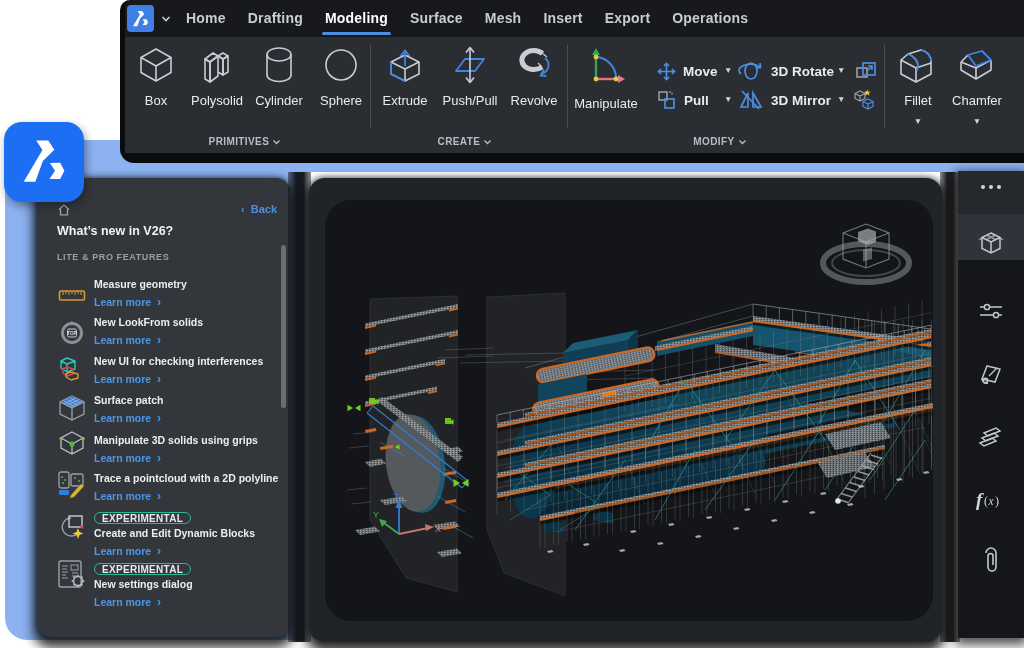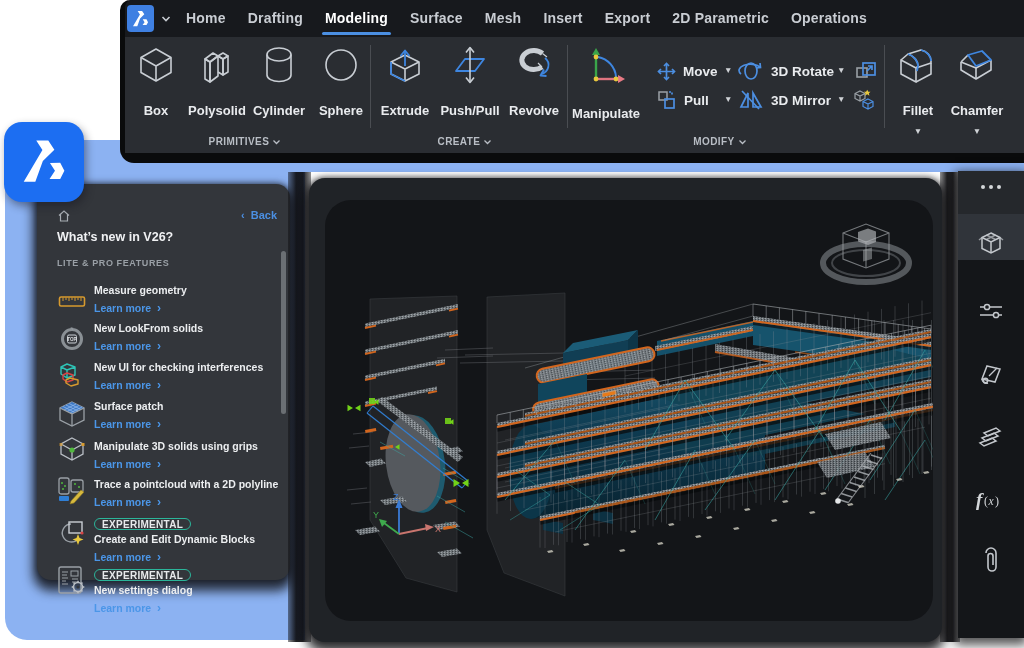--- a/index.html
+++ b/index.html
@@ -12,29 +12,29 @@
 .rlogo{width:27px;height:27px;background:#3f80e2;border-radius:4px;margin-left:2px;position:relative}
 .rlogo svg{position:absolute;left:5px;top:5px;width:17px;height:17px}
 .rchev{margin:0 0 0 6px;display:flex;align-items:center;height:37px}
 .tab{color:#c9cdd3;font-size:14px;font-weight:bold;letter-spacing:0.2px;padding:0 11px;height:37px;line-height:36px;position:relative}
 .tab.act{color:#fff}
 .tab.act span{position:relative}
 .tab.act::after{content:"";position:absolute;left:8px;right:8px;bottom:2px;height:3px;background:#4b8fe2;border-radius:2px}
 .toolbar{position:absolute;left:0;top:37px;width:899px;height:116px;background:#2a2d32}
 .bitem{position:absolute;top:8px;width:72px;text-align:center}
 .bico{height:46px;display:flex;align-items:flex-start;justify-content:center}
-.blab{color:#e9ebee;font-size:13px;font-weight:bold;margin-top:12px;white-space:nowrap}
+.blab{color:#e9ebee;font-size:13px;font-weight:normal;margin-top:2px;white-space:nowrap}
 .ddown{color:#d0d3d7;font-size:8.5px;margin-top:8px}
 .srow{position:absolute;display:flex;align-items:center;height:24px}
 .slab{color:#e9ebee;font-size:13.5px;font-weight:bold;margin-left:7px;white-space:nowrap}
 .sdd{position:absolute;color:#d0d3d7;font-size:8.5px}
 .vsep{position:absolute;top:8px;height:83px;width:1px;background:#4a4d52}
 .glab{position:absolute;top:99px;color:#b9bec5;font-size:10px;font-weight:bold;letter-spacing:0.4px;text-align:center}
 .gchev{letter-spacing:0}
-.panel{position:absolute;left:37px;top:184px;width:253px;height:396px;background:#33363b;border-radius:14px;box-shadow:0 7px 11px 4px rgba(14,14,16,0.8),0 0 5px 1px rgba(14,14,16,0.45)}
+.panel{position:absolute;left:37px;top:178px;width:253px;height:459px;background:#33363b;border-radius:14px;box-shadow:0 7px 11px 4px rgba(14,14,16,0.8),0 0 5px 1px rgba(14,14,16,0.45)}
 .back{position:absolute;right:13px;top:25px;color:#4b8fe2;font-size:11px;font-weight:bold}
 .ptit{position:absolute;left:20px;top:46px;color:#f0f1f3;font-size:12.5px;font-weight:bold}
 .psec{position:absolute;left:20px;top:74px;color:#9aa0a6;font-size:9px;font-weight:bold;letter-spacing:0.6px}
 .picon{position:absolute;left:19px;width:32px;height:32px;display:flex;align-items:center;justify-content:center}
 .ptitle{position:absolute;left:57px;color:#eceef0;font-size:10.5px;font-weight:bold;white-space:nowrap}
 .plearn{position:absolute;left:57px;color:#4b96e8;font-size:10.5px;font-weight:bold}
 .plearn .chev{font-size:12px}
 .pill{position:absolute;left:57px;height:12px;line-height:12px;border:1px solid #2bb59a;border-radius:7px;color:#e8eaec;font-size:10px;font-weight:bold;padding:0 7px;letter-spacing:0.3px}
 .pscroll{position:absolute;left:244px;top:67px;width:5px;height:163px;background:#6b6f73;border-radius:3px}
 .canvas{position:absolute;left:309px;top:178px;width:633px;height:464px;background:#202327;border-radius:16px;box-shadow:0 7px 11px 4px rgba(14,14,16,0.8),0 0 5px 1px rgba(14,14,16,0.45)}
@@ -65,21 +65,20 @@
         </svg>
       </div>
  <div style="width:3px"></div>
       <div class="tab"><span>Home</span></div>
       <div class="tab"><span>Drafting</span></div>
       <div class="tab act"><span>Modeling</span></div>
       <div class="tab"><span>Surface</span></div>
       <div class="tab"><span>Mesh</span></div>
       <div class="tab"><span>Insert</span></div>
       <div class="tab"><span>Export</span></div>
-      <div class="tab"><span>2D Parametric</span></div>
       <div class="tab"><span>Operations</span></div>
 </div>
 <div class="toolbar">
  <div class="bitem" style="left:-5px">
         <div class="bico">
           <svg width="40" height="40" viewBox="0 0 40 40">
             <g stroke="#c9ced4" stroke-width="1.6" fill="none" stroke-linejoin="round">
               <path d="M20 4 L35 12.5 L35 27.5 L20 36 L5 27.5 L5 12.5 Z"></path>
               <path d="M5 12.5 L20 21 L35 12.5 M20 21 L20 36"></path>
             </g>

